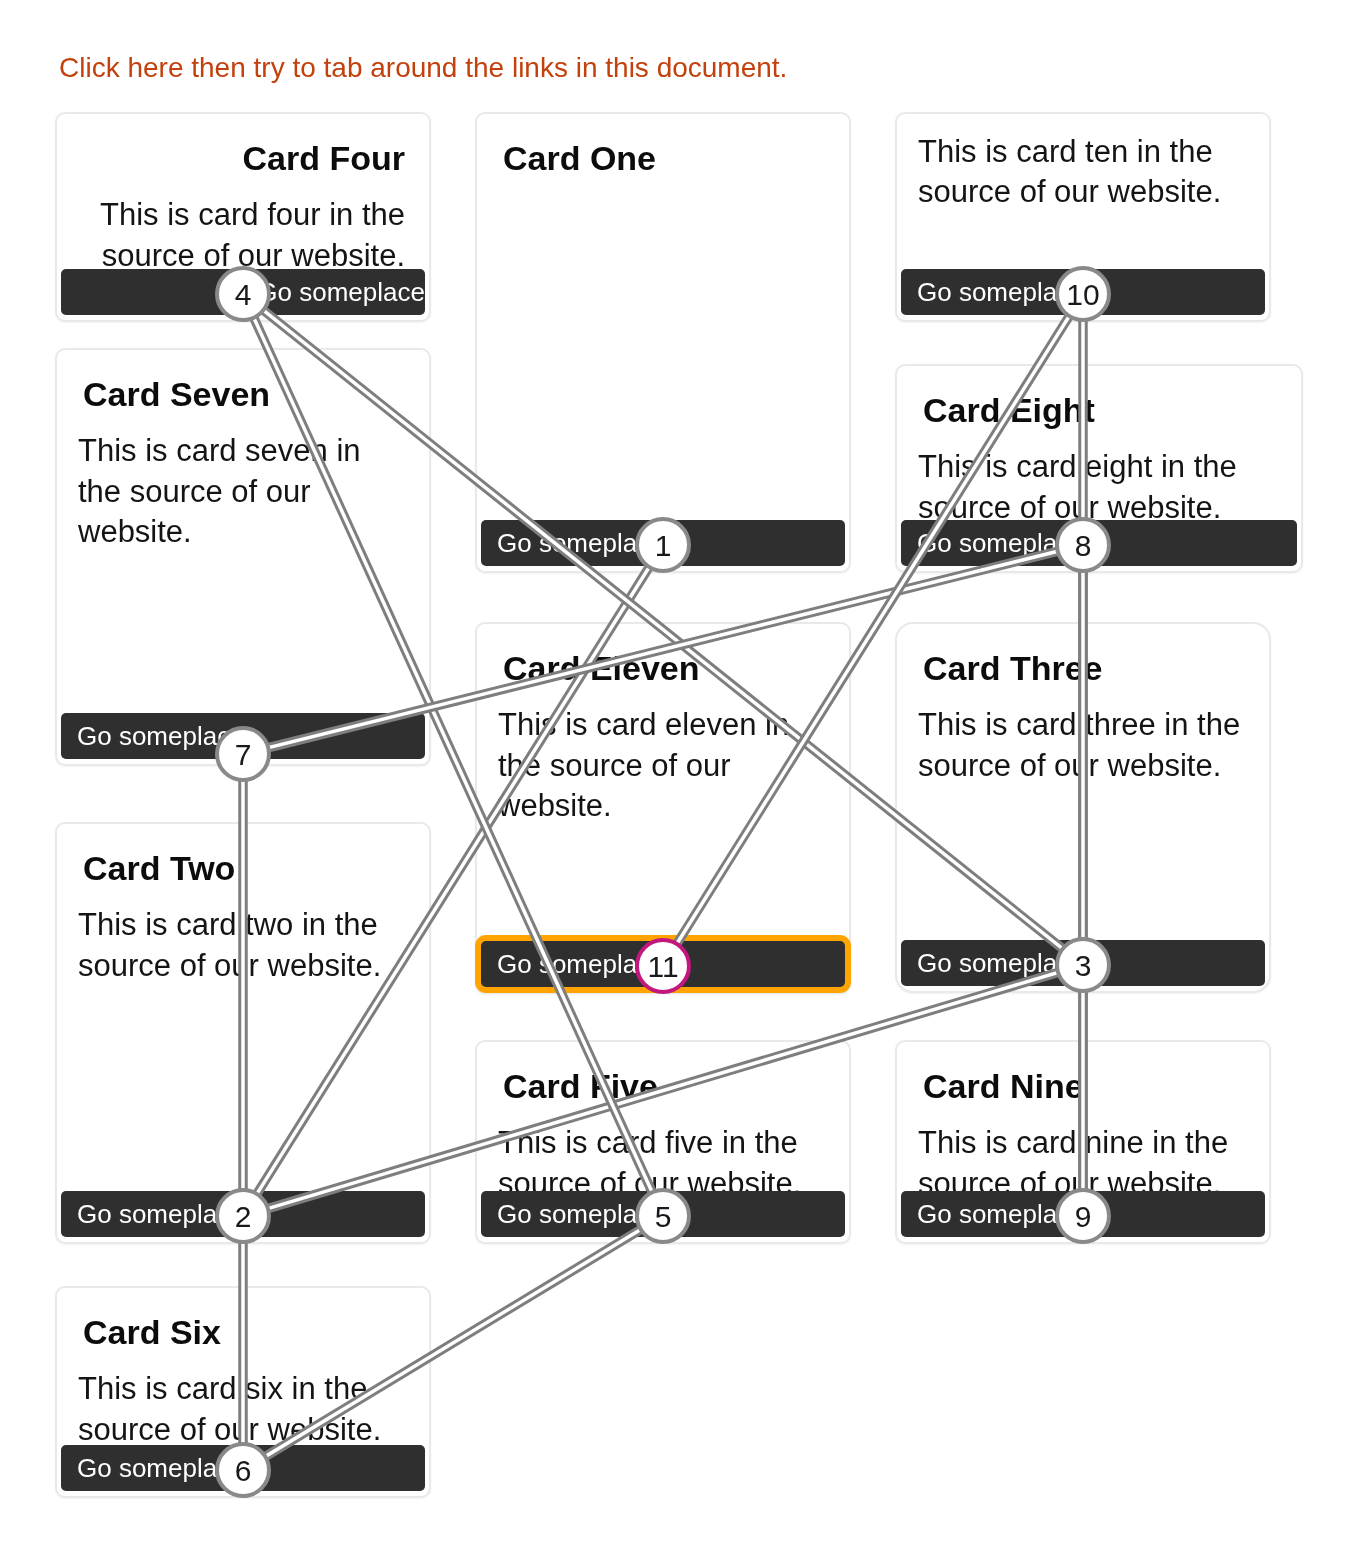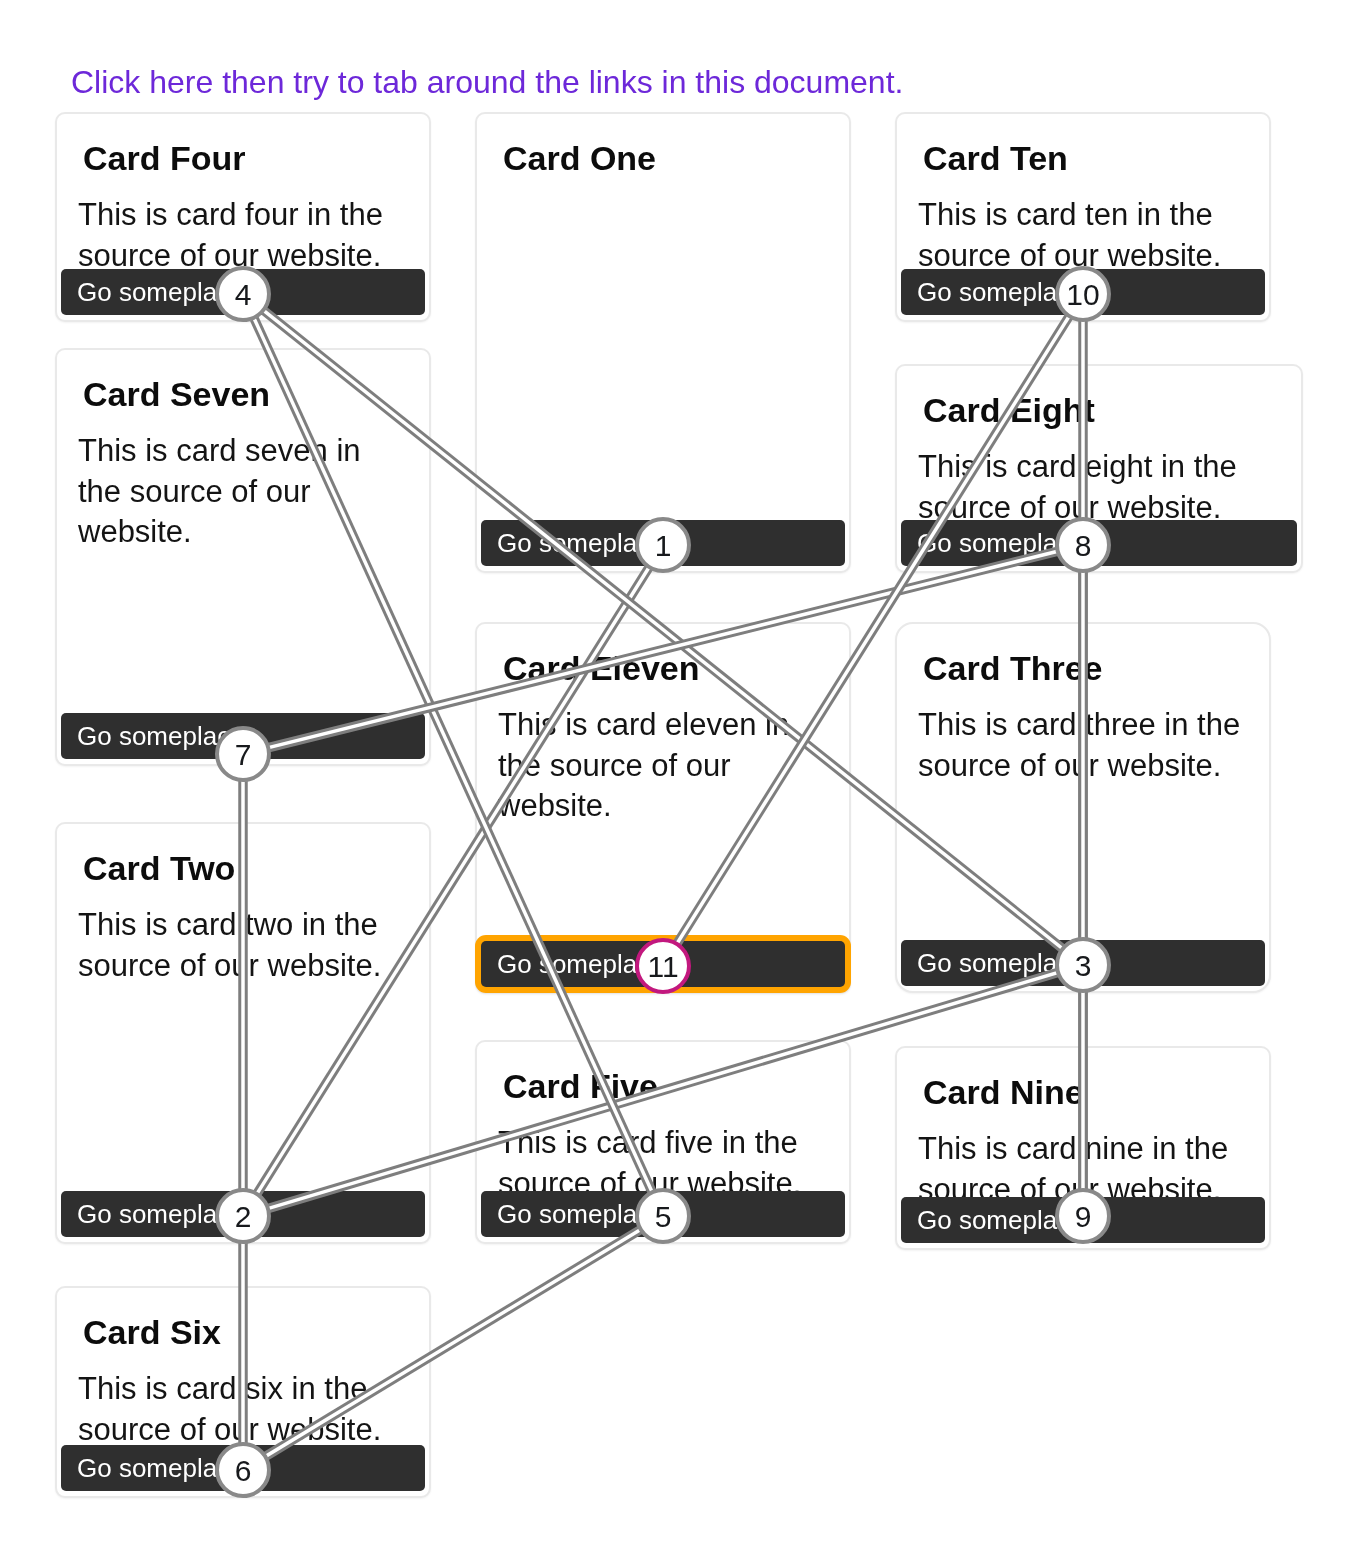--- a/index.html
+++ b/index.html
@@ -8,22 +8,22 @@
     --btn-bg:#2f2f2f;
     --line:#7e7e7e;
     --circle-border:#898989;
     --active-circle:#c2187e;
     --focus:#ffa400;
   }
   html,body{margin:0;padding:0;background:#fff;}
   body{font-family:"Liberation Sans","DejaVu Sans",sans-serif;color:var(--ink);}
   #page{position:relative;width:1347px;height:1548px;background:#fff;overflow:hidden;}
   #instructions{
-    position:absolute;left:55px;top:48px;margin:16px;
-    font-size:32px;color:#6d28d9;cursor:pointer;
+    position:absolute;left:55px;top:48px;margin:4px;
+    font-size:28px;color:#c2410c;cursor:pointer;
   }
   .card{
     position:absolute;background:#fff;
     border:2px solid var(--card-border);
     border-radius:10px;
     box-shadow:0 1px 2px rgba(0,0,0,0.05);
     box-sizing:border-box;
   }
   .card-title{
     margin:26px 24px 0 26px;
@@ -50,21 +50,21 @@
     font-family:"Liberation Sans","DejaVu Sans",sans-serif;
     font-size:30px;fill:#17191c;
   }
 </style>
 </head>
 <body>
 
 <main id="page">
   <p id="instructions">Click here then try to tab around the links in this document.</p>
   <div id="board">
-  <section class="card" style="left: 55px; top: 112px; width: 376px; height: 210px;">
+  <section class="card" style="left: 55px; top: 112px; width: 376px; height: 210px; text-align: right;">
     <h2 class="card-title">Card Four</h2>
     <p class="card-text">This is card four in the source of our website.</p>
     <a href="#" class="card-btn">Go someplace</a>
   </section>
 
   <section class="card" style="left: 55px; top: 348px; width: 376px; height: 418px;">
     <h2 class="card-title">Card Seven</h2>
     <p class="card-text">This is card seven in the source of our website.</p>
     <a href="#" class="card-btn">Go someplace</a>
   </section>
@@ -92,38 +92,37 @@
     <a href="#" class="card-btn focused">Go someplace</a>
   </section>
 
   <section class="card" style="left: 475px; top: 1040px; width: 376px; height: 204px;">
     <h2 class="card-title">Card Five</h2>
     <p class="card-text">This is card five in the source of our website.</p>
     <a href="#" class="card-btn">Go someplace</a>
   </section>
 
   <section class="card" style="left: 895px; top: 112px; width: 376px; height: 210px;">
-    <h2 class="card-title">Card Ten</h2>
     <p class="card-text">This is card ten in the source of our website.</p>
     <a href="#" class="card-btn">Go someplace</a>
   </section>
 
   <section class="card" style="left: 895px; top: 364px; width: 408px; height: 209px;">
     <h2 class="card-title">Card Eight</h2>
     <p class="card-text">This is card eight in the source of our website.</p>
     <a href="#" class="card-btn">Go someplace</a>
   </section>
 
   <section class="card" style="left: 895px; top: 622px; width: 376px; height: 371px; border-radius: 18px;">
     <h2 class="card-title">Card Three</h2>
     <p class="card-text">This is card three in the source of our website.</p>
     <a href="#" class="card-btn">Go someplace</a>
   </section>
 
-  <section class="card" style="left: 895px; top: 1040px; width: 376px; height: 204px; margin-top: 6px;">
+  <section class="card" style="left: 895px; top: 1040px; width: 376px; height: 204px;">
     <h2 class="card-title">Card Nine</h2>
     <p class="card-text">This is card nine in the source of our website.</p>
     <a href="#" class="card-btn">Go someplace</a>
   </section>
 </div>
   <svg id="overlay" viewBox="0 0 1347 1548" xmlns="http://www.w3.org/2000/svg">
       <line x1="663" y1="545" x2="243" y2="1216" stroke="#7e7e7e" stroke-width="9.5"></line>
       <line x1="663" y1="545" x2="243" y2="1216" stroke="#ffffff" stroke-width="3.5"></line>
       <line x1="243" y1="1216" x2="1083" y2="965" stroke="#7e7e7e" stroke-width="9.5"></line>
       <line x1="243" y1="1216" x2="1083" y2="965" stroke="#ffffff" stroke-width="3.5"></line>

